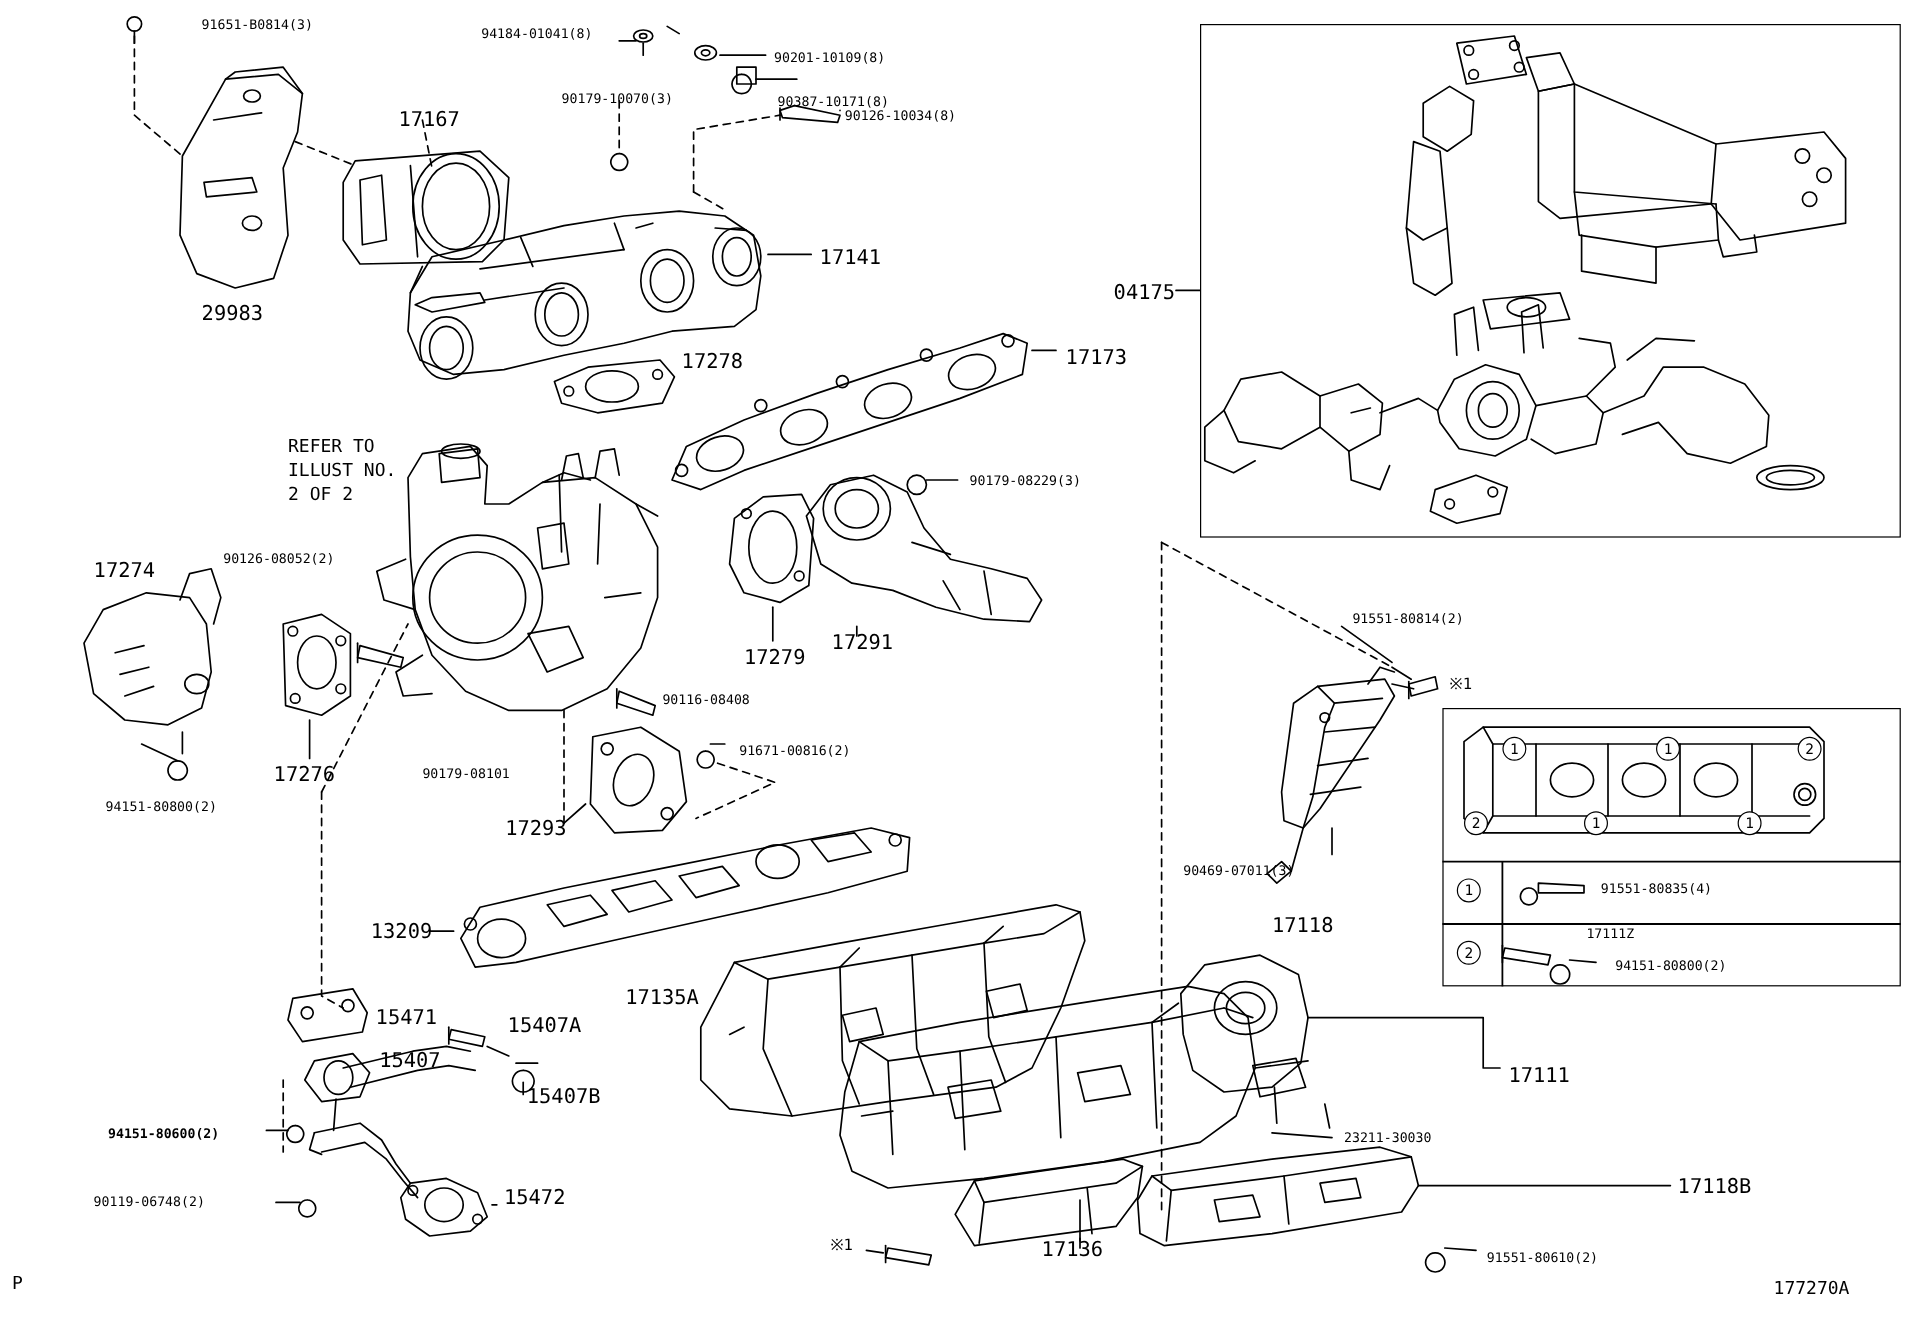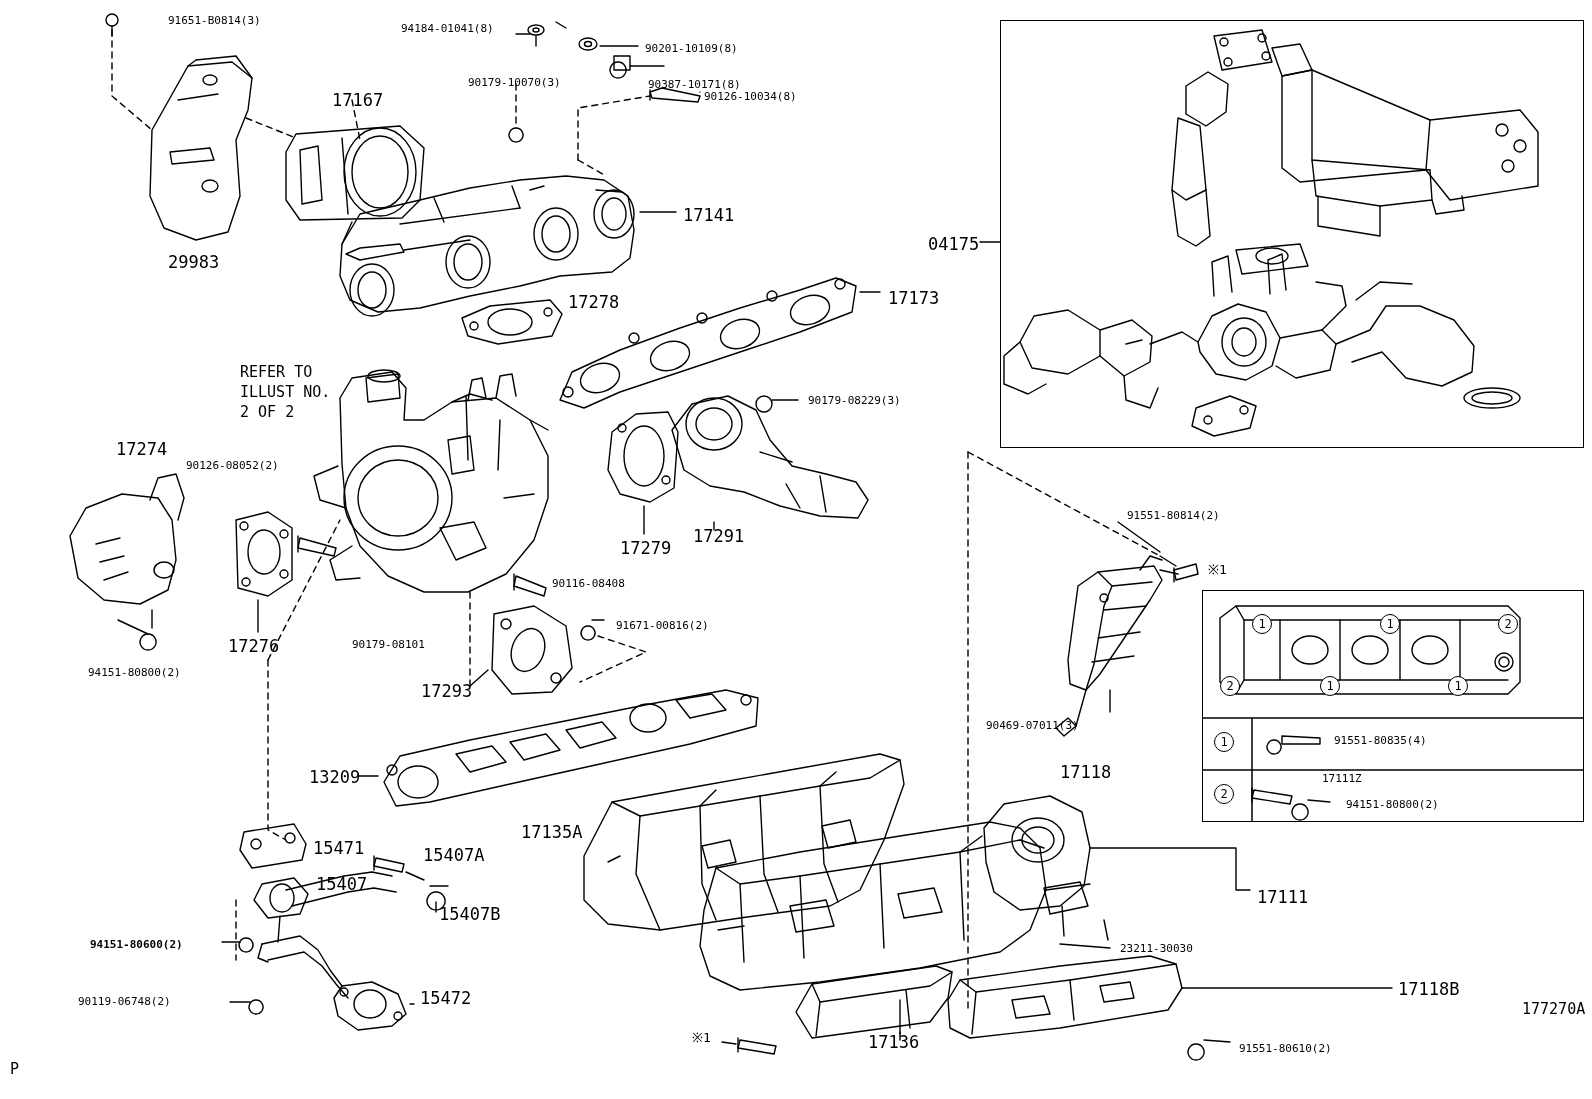--- a/index.html
+++ b/index.html
@@ -424,21 +424,21 @@
   <div class="lbl" style="left:468px; top:76px;">90179-10070(3)</div>
   <div class="lbl" style="left:648px; top:66px;margin-top:12px;">90387-10171(8)</div>
   <div class="lbl" style="left:704px; top:90px;">90126-10034(8)</div>
   <div class="lbl big" style="left:332px; top:90px;">17167</div>
   <div class="lbl big" style="left:683px; top:205px;">17141</div>
   <div class="lbl big" style="left:168px; top:252px;">29983</div>
   <div class="lbl big" style="left:568px; top:292px;">17278</div>
   <div class="lbl big" style="left:888px; top:288px;">17173</div>
   <div class="lbl big" style="left:928px; top:234px;">04175</div>
   <div class="lbl" style="left:808px; top:394px;">90179-08229(3)</div>
-  <div class="lbl big" style="left:78px; top:439px;margin-left:38px;">17274</div>
+  <div class="lbl big" style="left:78px; top:466px;">17274</div>
   <div class="lbl" style="left:186px; top:459px;">90126-08052(2)</div>
   <div class="lbl big" style="left:620px; top:538px;">17279</div>
   <div class="lbl big" style="left:693px; top:526px;">17291</div>
   <div class="lbl big" style="left:228px; top:636px;">17276</div>
   <div class="lbl" style="left:88px; top:666px;">94151-80800(2)</div>
   <div class="lbl" style="left:552px; top:577px;">90116-08408</div>
   <div class="lbl" style="left:352px; top:638px;">90179-08101</div>
   <div class="lbl" style="left:616px; top:619px;">91671-00816(2)</div>
   <div class="lbl big" style="left:421px; top:681px;">17293</div>
   <div class="lbl big" style="left:309px; top:767px;">13209</div>
@@ -473,15 +473,15 @@
   <div class="circnum" style="left:1320px; top:676px;">1</div>
   <div class="circnum" style="left:1448px; top:676px;">1</div>
 
   <div class="circnum" style="left:1214px; top:732px;">1</div>
   <div class="lbl" style="left:1334px; top:734px;">91551-80835(4)</div>
   <div class="circnum" style="left:1214px; top:784px;">2</div>
   <div class="lbl" style="left:1322px; top:772px;">17111Z</div>
   <div class="lbl" style="left:1346px; top:798px;">94151-80800(2)</div>
 
   <div class="corner" style="left:10px; top:1060px;">P</div>
-  <div class="corner" style="left:1478px; top:1000px;margin-left:44px;">177270A</div>
+  <div class="corner" style="left:1478px; top:1064px;">177270A</div>
 
 </div>
 
 </body></html>

